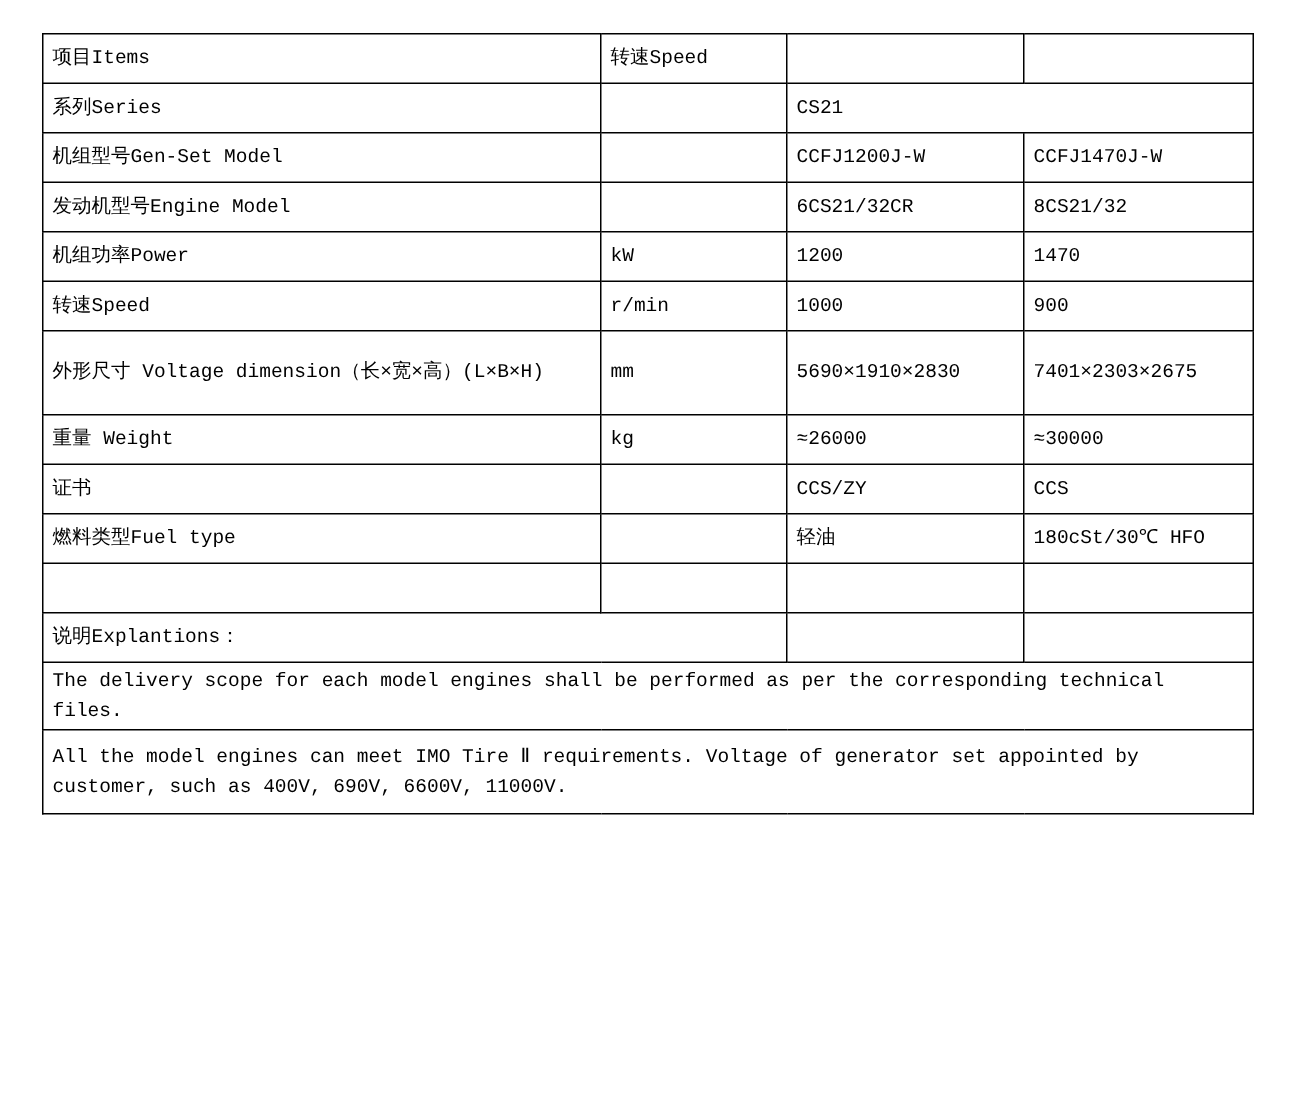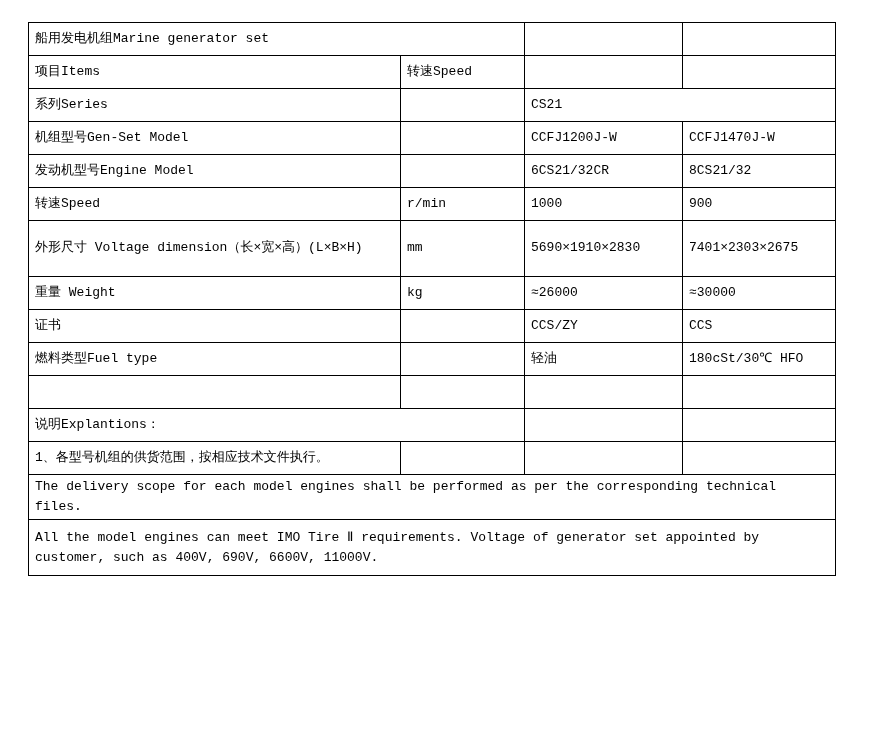--- a/index.html
+++ b/index.html
@@ -43,25 +43,20 @@
 <div class="sheet">
   <table class="spec">
     <colgroup>
       <col class="c1">
         <col class="c2">
         <col class="c3">
         <col class="c4">
     </colgroup>
 
     <tbody>
-        <tr class="std">
-      <td colspan="2">船用发电机组Marine generator set</td>
-      <td></td>
-      <td></td>
-    </tr>
 
     <tr class="std">
       <td>项目Items</td>
       <td>转速Speed</td>
       <td></td>
       <td></td>
     </tr>
 
     <tr class="std">
       <td>系列Series</td>
@@ -76,20 +71,26 @@
       <td>CCFJ1470J-W</td>
     </tr>
 
     <tr class="std">
       <td>发动机型号Engine Model</td>
       <td></td>
       <td>6CS21/32CR</td>
       <td>8CS21/32</td>
     </tr>
 
+    <tr class="std">
+      <td>机组功率Power</td>
+      <td>kW</td>
+      <td>1200</td>
+      <td>1470</td>
+    </tr>
 
 
     <tr class="std">
       <td>转速Speed</td>
       <td>r/min</td>
       <td>1000</td>
       <td>900</td>
     </tr>
 
     <tr class="tall">
@@ -126,26 +127,20 @@
       <td></td>
       <td></td>
     </tr>
 
     <tr class="std">
       <td colspan="2">说明Explantions：</td>
       <td></td>
       <td></td>
     </tr>
 
-    <tr class="std">
-      <td>1、各型号机组的供货范围，按相应技术文件执行。</td>
-      <td></td>
-      <td></td>
-      <td></td>
-    </tr>
 
     <tr class="std">
       <td colspan="4">The delivery scope for each model engines shall be performed as per the corresponding technical files.</td>
     </tr>
 
 
     <tr class="tall">
       <td colspan="4">All the model engines can meet IMO Tire Ⅱ requirements. Voltage of generator set appointed by customer, such as 400V, 690V, 6600V, 11000V.</td>
     </tr>
   </tbody>

